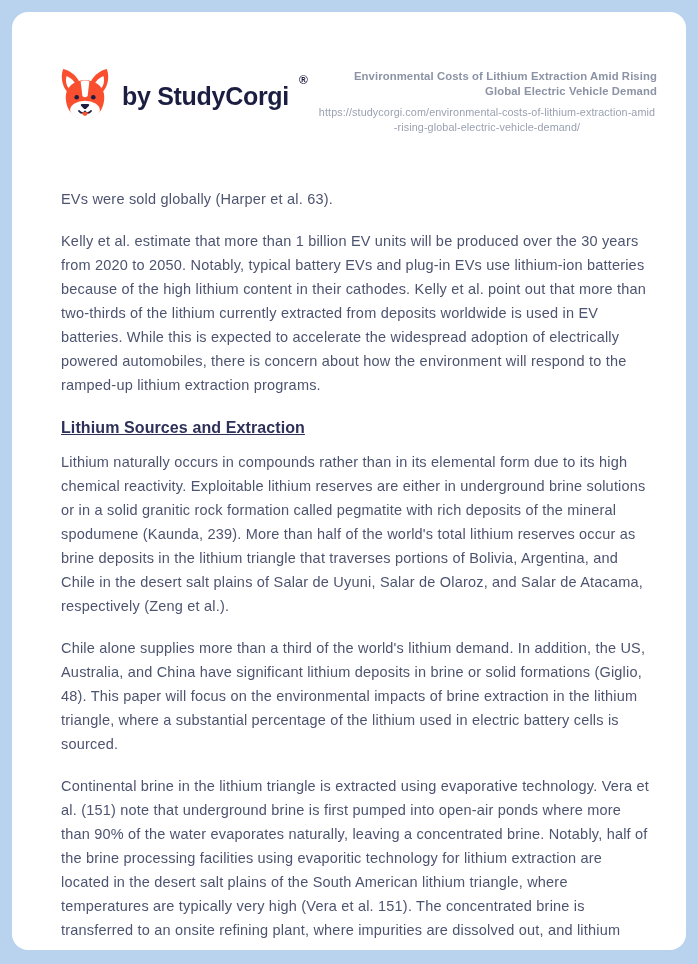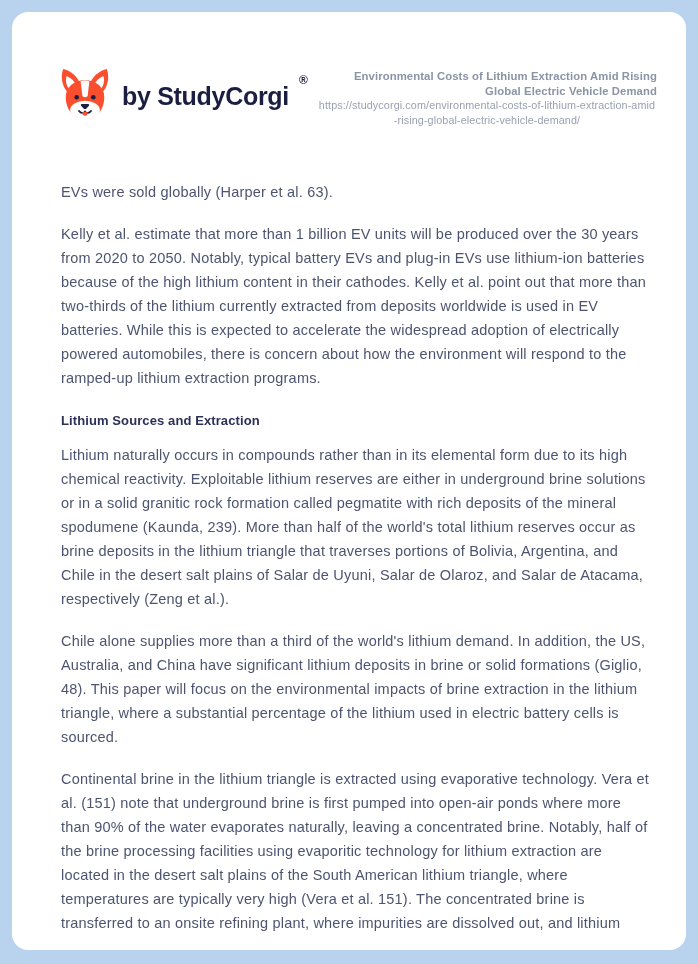--- a/index.html
+++ b/index.html
@@ -27,39 +27,39 @@
   .brand{
     font-size:25px;font-weight:700;color:var(--brand-navy);
     letter-spacing:-0.3px;white-space:nowrap;
   }
   .reg{
     font-size:12px;font-weight:700;color:var(--brand-navy);
     align-self:flex-start;margin-top:6px;margin-left:1px;
   }
   .header-right{
     width:340px;display:flex;flex-direction:column;align-items:flex-end;
-    padding-top:2px;
+    gap:7px;padding-top:2px;
   }
   .doc-title{
     font-size:11.3px;font-weight:700;line-height:1.3;
     color:var(--meta-title);text-align:right;letter-spacing:0.1px;
   }
   .doc-url{
     font-size:10.8px;line-height:1.32;color:var(--meta-url);
     text-align:center;text-decoration:none;word-break:break-all;
     cursor:pointer;letter-spacing:0.1px;
   }
   .content{margin:53px 35px 0 49px;}
   .para{
     margin:0 0 18px 0;font-size:14.5px;line-height:24px;
     color:var(--body-text);letter-spacing:0.2px;
   }
   .section-heading{
-    margin:12px 0 9px 0;font-size:13px;line-height:26px;font-weight:700;
-    color:var(--heading-navy);letter-spacing:0.1px;
+    margin:12px 0 9px 0;font-size:16px;line-height:26px;font-weight:700;
+    color:var(--heading-navy);letter-spacing:0.1px;text-decoration:underline;
   }
 </style>
 </head>
 <body>
 
 <div class="page">
   <div class="card">
 
     <header class="header">
       <a class="logo">

